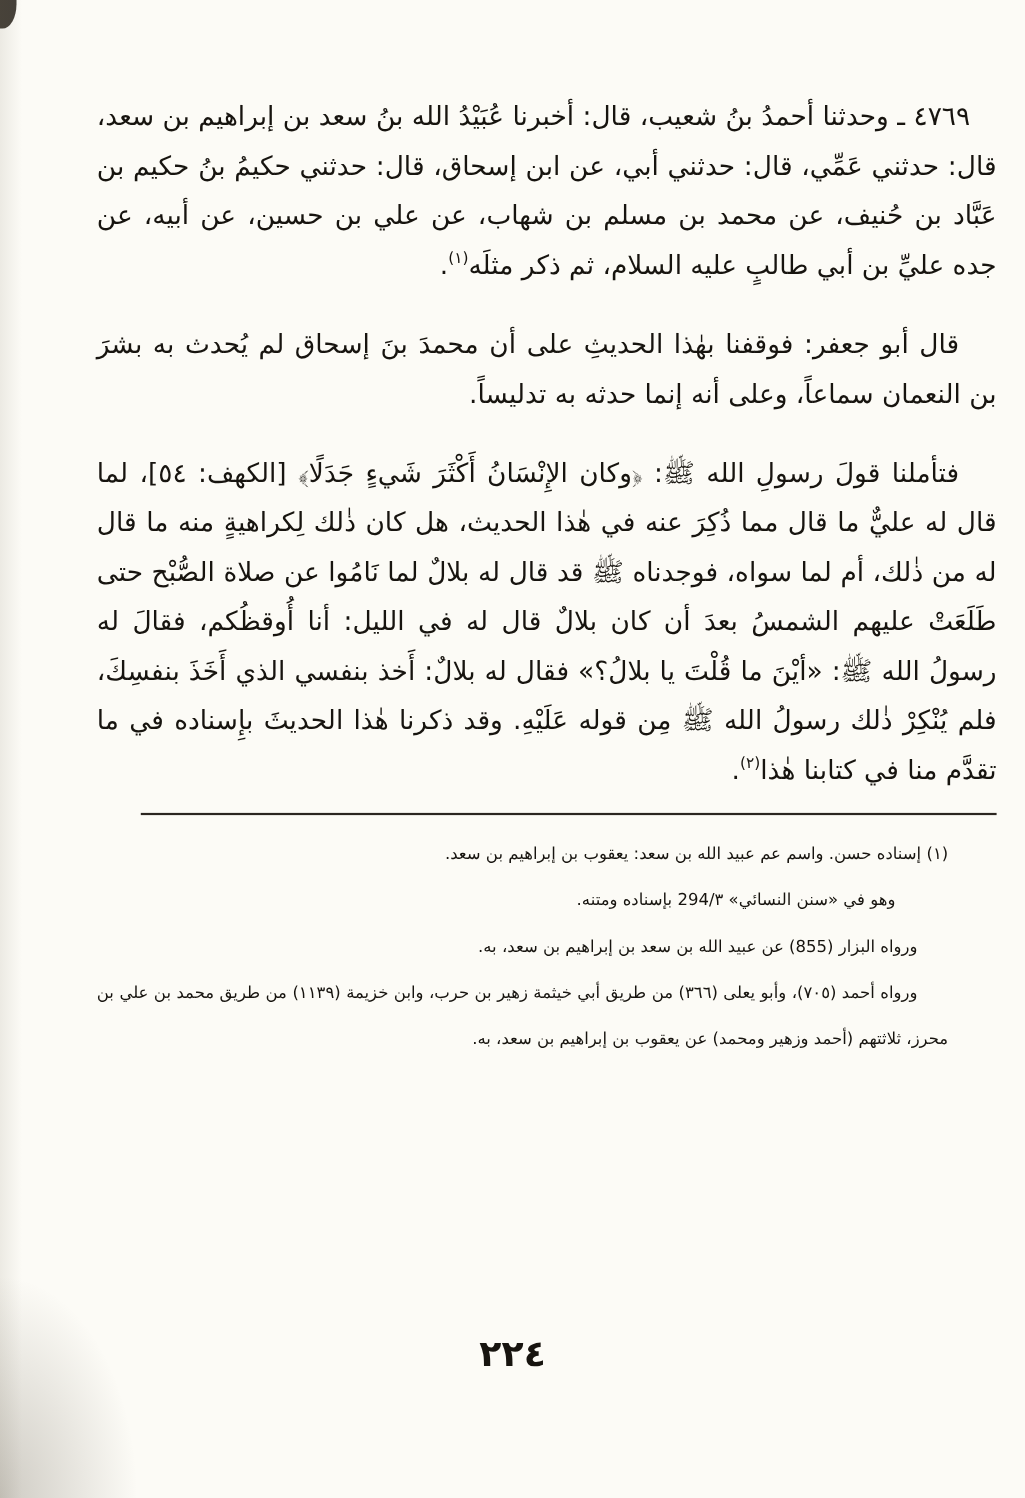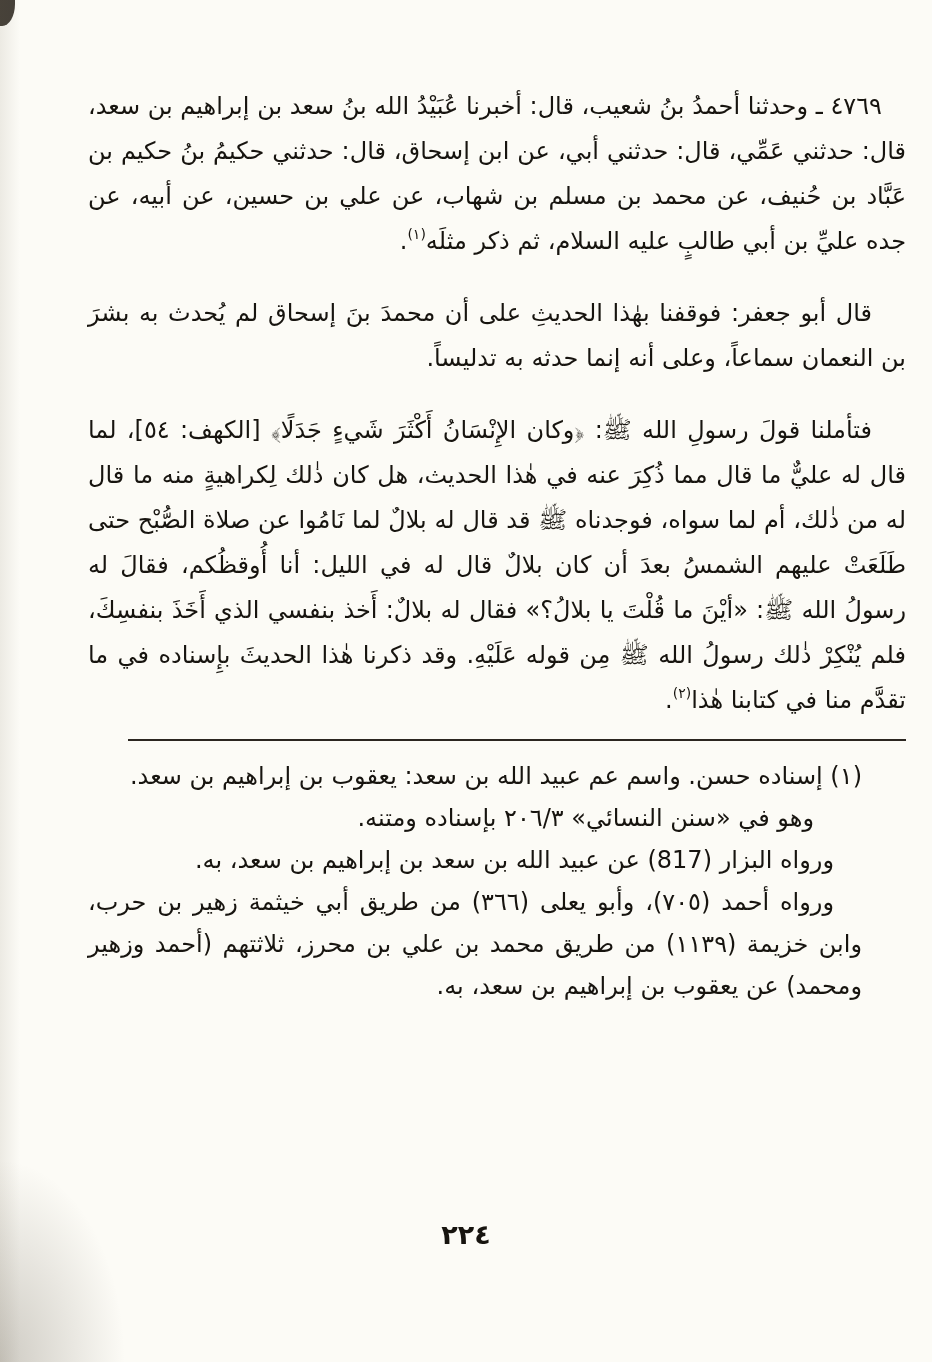--- a/index.html
+++ b/index.html
@@ -55,35 +55,35 @@
     border: none;
     border-top: 2px solid #2b2620;
     width: 778px;
     margin: 16px auto 14px 40px;
     margin-right: 0;
     margin-left: auto;
   }
   .footnotes {
     padding-left: 0;
     padding-right: 44px;
-    font-size: 24px;
+    font-size: 15px;
     line-height: 42px;
     text-align: justify;
     text-justify: inter-word;
   }
   .fn { margin: 0; }
   .fn.fn-indent-0 { text-indent: 0; }
   .fn.fn-indent-1 { text-indent: 28px; }
   .fn.fn-indent-2 { text-indent: 48px; }
   .page-number {
     position: absolute;
     left: 0; right: 0;
     bottom: 112px;
     text-align: center;
-    font-size: 27px;
+    font-size: 33px;
     font-weight: bold;
     letter-spacing: 2px;
   }
 </style>
 </head>
 <body>
 
 <div class="page">
 
   <div class="artifact-top-left"></div>
@@ -96,22 +96,22 @@
 
       <p class="para indent-md"><span>قال أبو جعفر: فوقفنا بهٰذا الحديثِ على أن محمدَ بنَ إسحاق لم يُحدث به بشرَ بن النعمان سماعاً، وعلى أنه إنما حدثه به تدليساً.</span></p>
 
       <p class="para indent-md"><span>فتأملنا قولَ رسولِ الله ﷺ: ﴿وكان الإِنْسَانُ أَكْثَرَ شَيءٍ جَدَلًا﴾ [الكهف: ٥٤]، لما قال له عليٌّ ما قال مما ذُكِرَ عنه في هٰذا الحديث، هل كان ذٰلك لِكراهيةٍ منه ما قال له من ذٰلك، أم لما سواه، فوجدناه ﷺ قد قال له بلالٌ لما نَامُوا عن صلاة الصُّبْح حتى طَلَعَتْ عليهم الشمسُ بعدَ أن كان بلالٌ قال له في الليل: أنا أُوقظُكم، فقالَ له رسولُ الله ﷺ: «أيْنَ ما قُلْتَ يا بلالُ؟» فقال له بلالٌ: أَخذ بنفسي الذي أَخَذَ بنفسِكَ، فلم يُنْكِرْ ذٰلك رسولُ الله ﷺ مِن قوله عَلَيْهِ. وقد ذكرنا هٰذا الحديثَ بإِسناده في ما تقدَّم منا في كتابنا هٰذا</span><sup class="fn-ref">(٢)</sup><span>.</span></p>
     </main>
 
     <hr class="fn-separator">
 
     <section class="footnotes">
       <p class="fn fn-indent-0">(١) إسناده حسن. واسم عم عبيد الله بن سعد: يعقوب بن إبراهيم بن سعد.</p>
-      <p class="fn fn-indent-2">وهو في «سنن النسائي» ٢٠٦/٣ بإسناده ومتنه.</p>
-      <p class="fn fn-indent-1">ورواه البزار (817) عن عبيد الله بن سعد بن إبراهيم بن سعد، به.</p>
+      <p class="fn fn-indent-2">وهو في «سنن النسائي» 294/٣ بإسناده ومتنه.</p>
+      <p class="fn fn-indent-1">ورواه البزار (855) عن عبيد الله بن سعد بن إبراهيم بن سعد، به.</p>
       <p class="fn fn-indent-1">ورواه أحمد (٧٠٥)، وأبو يعلى (٣٦٦) من طريق أبي خيثمة زهير بن حرب، وابن خزيمة (١١٣٩) من طريق محمد بن علي بن محرز، ثلاثتهم (أحمد وزهير ومحمد) عن يعقوب بن إبراهيم بن سعد، به.</p>
     </section>
 
   </div>
 
   <div class="page-number">٢٢٤</div>
 
   <div class="shadow-bottom-left"></div>
 
 </div>

